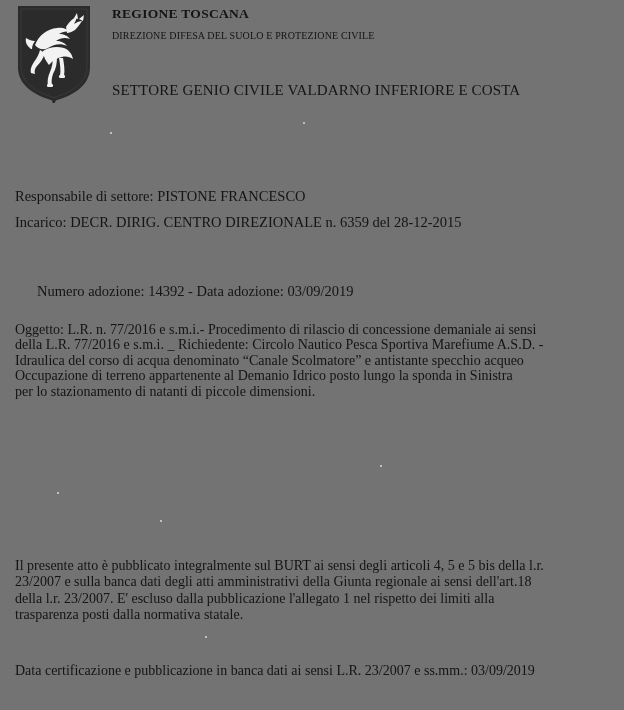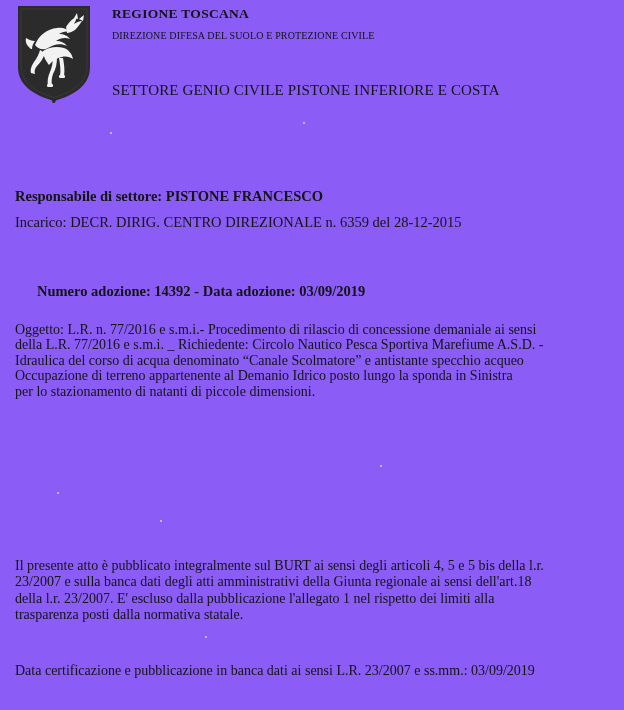--- a/index.html
+++ b/index.html
@@ -10,21 +10,21 @@
   }
   body {
     font-family: "Liberation Serif", "DejaVu Serif", serif;
     color: #141414;
     -webkit-font-smoothing: antialiased;
   }
   #page {
     position: relative;
     width: 624px;
     height: 710px;
-    background: #8b5cf6;
+    background: #737373;
     overflow: hidden;
   }
 
   
   .letterhead {
     position: absolute;
     left: 0;
     top: 0;
     width: 624px;
     height: 115px;
@@ -67,21 +67,21 @@
     left: 0;
     font-size: 15px;
     letter-spacing: 0.15px;
     white-space: nowrap;
   }
 
   
   .blk { position: absolute; left: 15px; }
 
   .line-bold {
-    font-weight: bold;
+    font-weight: normal;
     font-size: 14.5px;
     white-space: nowrap;
   }
   .line-plain {
     font-size: 14.5px;
     white-space: nowrap;
   }
 
   #resp-block { top: 188px; width: 600px; }
   #resp-block .line-bold { margin: 0 0 9px 0; }
@@ -173,21 +173,21 @@
                  C16 39 15 41 15 44 Z" fill="#f2f2f2"></path>
 
         <rect x="30" y="79" width="6" height="3" rx="1.2" fill="#f2f2f2"></rect>
         <rect x="42" y="70" width="6" height="3" rx="1.2" fill="#f2f2f2"></rect>
       </svg>
     </div>
 
     <div class="lh-text">
       <div class="lh-line1">REGIONE TOSCANA</div>
       <div class="lh-line2">DIREZIONE DIFESA DEL SUOLO E PROTEZIONE CIVILE</div>
-      <div class="lh-line3">SETTORE GENIO CIVILE PISTONE INFERIORE E COSTA</div>
+      <div class="lh-line3">SETTORE GENIO CIVILE VALDARNO INFERIORE E COSTA</div>
     </div>
   </div>
 
   <div class="blk" id="resp-block">
     <div class="line-bold">Responsabile di settore: PISTONE FRANCESCO</div>
     <div class="line-plain">Incarico: DECR. DIRIG. CENTRO DIREZIONALE n. 6359 del 28-12-2015</div>
   </div>
 
 
   <div class="blk" id="numero-block">

